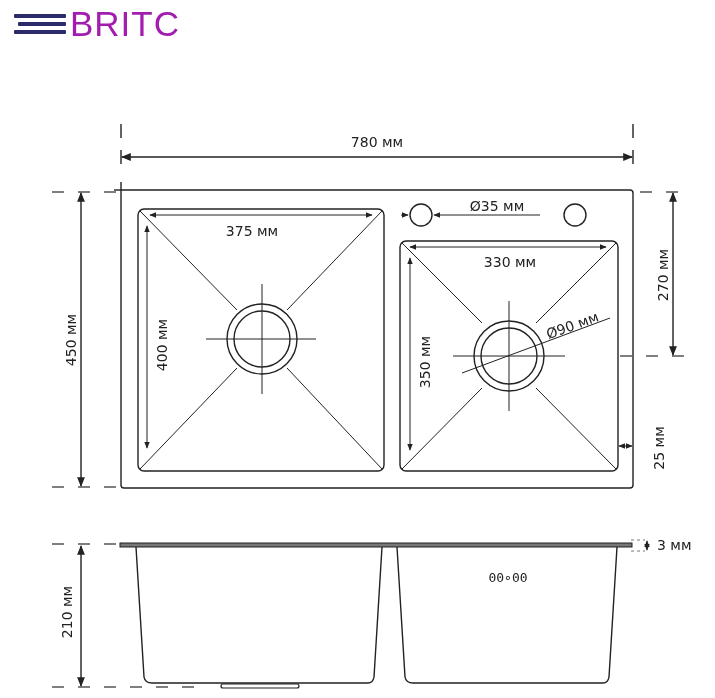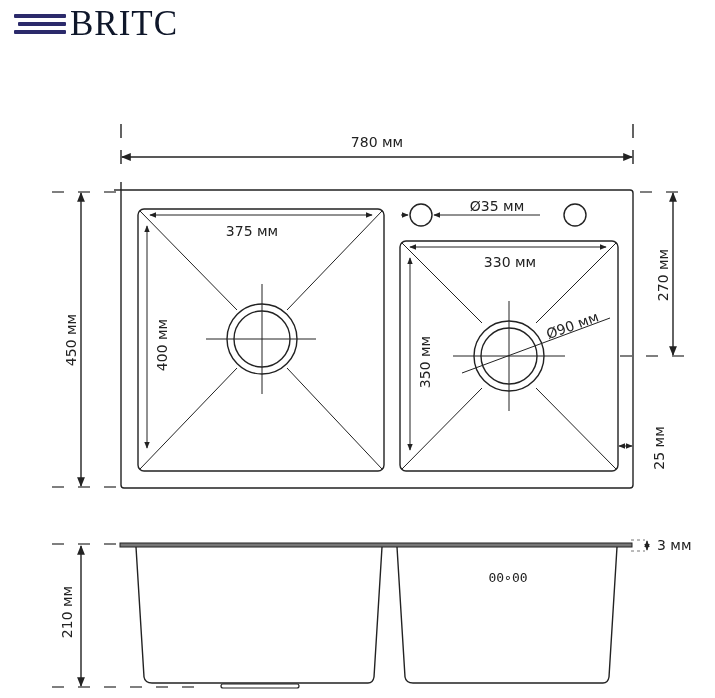--- a/index.html
+++ b/index.html
@@ -1,20 +1,20 @@
 <!DOCTYPE html>
 <html><head>
   <meta charset="utf-8">
   <style>
     html, body { margin: 0; padding: 0; background: #ffffff; }
     body { width: 715px; height: 698px; position: relative; overflow: hidden; font-family: "DejaVu Sans", sans-serif; }
     .logo { position: absolute; left: 14px; top: 7px; height: 34px; display: flex; align-items: center; }
     .logo-bars { width: 52px; height: 26px; position: relative; margin-right: 4px; }
     .logo-bars span { position: absolute; left: 0; height: 4px; background: #2b2a6b; border-radius: 1px; }
-    .logo-text { font-family: Liberation Serif, serif; font-size: 35px; letter-spacing: 1px; color: #0f172a; line-height: 34px; }
+    .logo-text { font-family: Liberation Sans, sans-serif; font-size: 35px; letter-spacing: 1px; color: #a21caf; line-height: 34px; }
     svg { position: absolute; left: 0; top: 0; }
     .lbl { font-family: "DejaVu Sans", sans-serif; font-size: 14px; fill: #222; }
     .ln { stroke: #222; fill: none; stroke-width: 1.4; }
     .thin { stroke: #222; fill: none; stroke-width: 1; }
     .dash { stroke: #555; stroke-width: 1.5; stroke-dasharray: 12 14; fill: none; }
   </style>
 </head>
 <body>
 
 <div class="logo">

